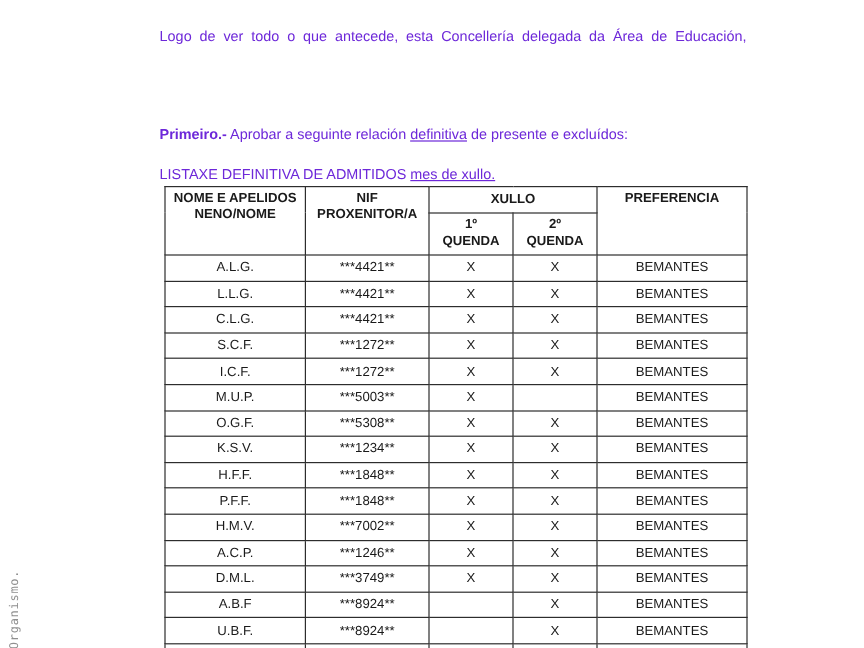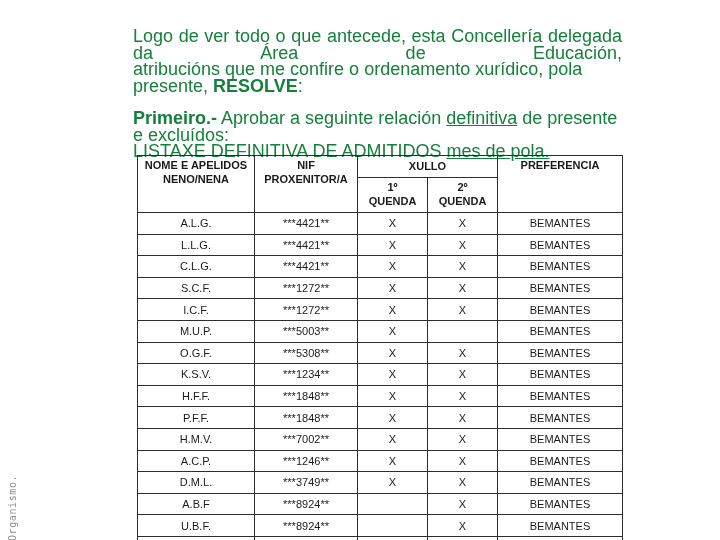--- a/index.html
+++ b/index.html
@@ -18,21 +18,21 @@
     transform: rotate(-90deg); transform-origin: 0 0;
     font-family: "DejaVu Sans Mono", monospace;
     font-size: 10px; letter-spacing: 0.6px;
     color: #8f8f8f; white-space: nowrap;
   }
 
   .content { position: absolute; left: 133px; top: 0; width: 489px; }
 
   .para {
     position: absolute; left: 0; width: 489px;
-    font-size: 18px; line-height: 16.5px; color: #15803d;
+    font-size: 12px; line-height: 16.5px; color: #6d28d9;
   }
   .jline { display: block; text-align: justify; text-align-last: justify; }
   .b { font-weight: bold; }
   .u { text-decoration: underline; }
 
   .resolve-para { top: 10px; }
   .primeiro-line { top: 92px; }
   .listaxe-line { top: 125px; }
 
   
@@ -61,41 +61,40 @@
 <body>
 
 <div class="page">
 
   <div class="vtext">Organismo.</div>
 
   <div class="content">
 
     <p class="para resolve-para">
       <span class="jline">Logo de ver todo o que antecede, esta Concellería delegada da Área de Educación,</span>
-      <span class="lline"><span>atribucións que me confire o ordenamento xurídico, pola presente, </span><span class="b">RESOLVE</span><span>:</span></span>
     </p>
 
     <p class="para primeiro-line"><span class="b">Primeiro.-</span><span> Aprobar a seguinte relación </span><span class="u">definitiva</span><span> de presente e excluídos:</span></p>
 
-    <p class="para listaxe-line"><span>LISTAXE DEFINITIVA DE ADMITIDOS </span><span class="u">mes de pola.</span></p>
+    <p class="para listaxe-line"><span>LISTAXE DEFINITIVA DE ADMITIDOS </span><span class="u">mes de xullo.</span></p>
 
     <div class="tbl-wrap">
       <table class="doc-table">
         <colgroup>
           <col style="width:117px">
             <col style="width:103px">
             <col style="width:70px">
             <col style="width:70px">
             <col style="width:125px">
         </colgroup>
         <thead>
           <tr class="hdr-row1">
             <th rowspan="2" class="hdr-tall">
               <span class="hline">NOME E APELIDOS</span>
-              <span class="hline">NENO/NENA</span>
+              <span class="hline">NENO/NOME</span>
             </th>
             <th rowspan="2" class="hdr-tall">
               <span class="hline">NIF</span>
               <span class="hline">PROXENITOR/A</span>
             </th>
             <th colspan="2" class="hdr-xullo">XULLO</th>
             <th rowspan="2" class="hdr-tall">PREFERENCIA</th>
           </tr>
           <tr class="hdr-row2">
             <th class="hdr-quenda">

